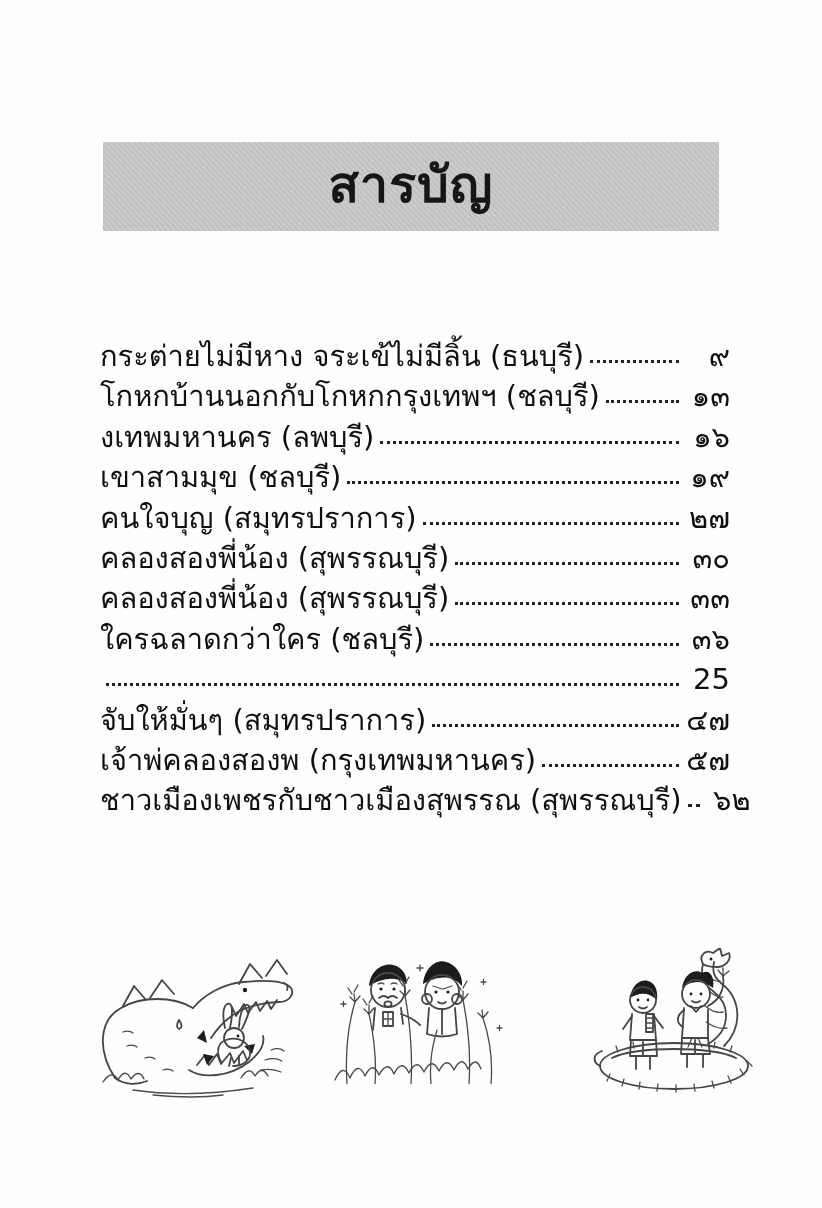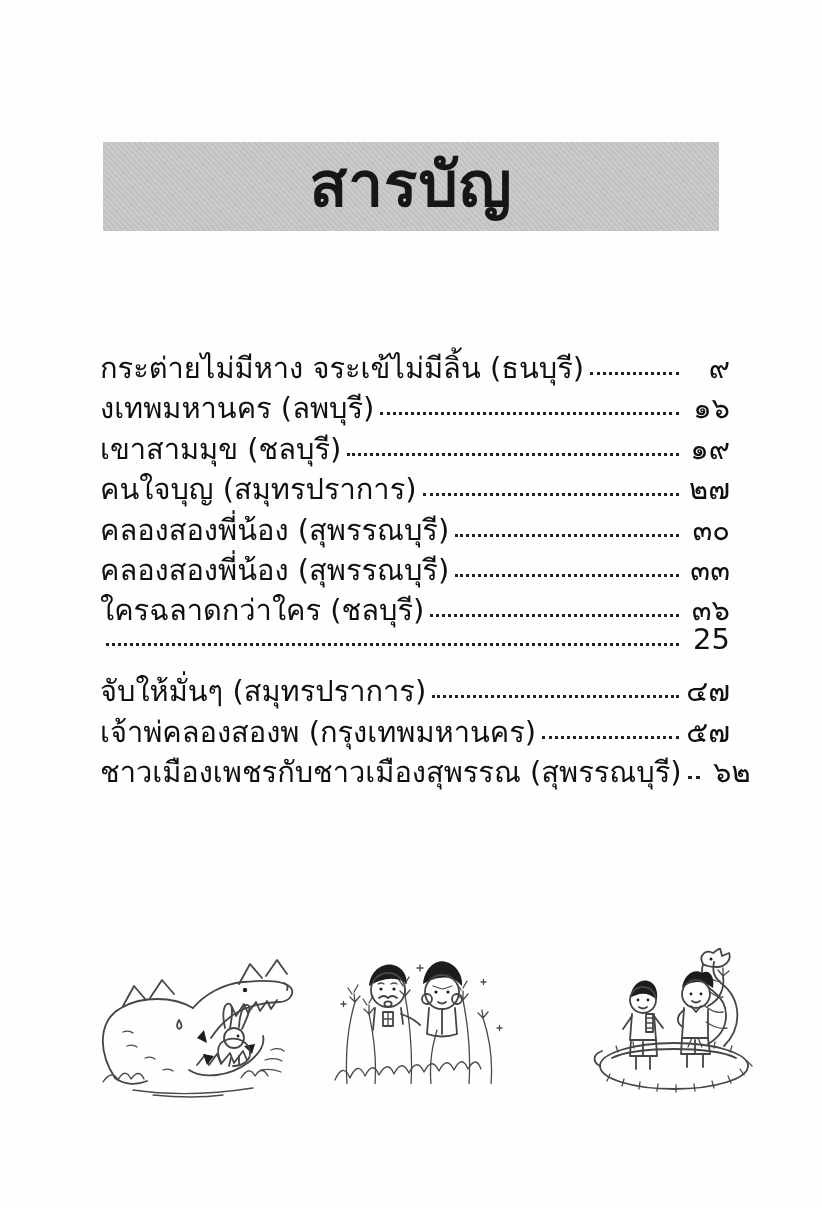--- a/index.html
+++ b/index.html
@@ -7,31 +7,31 @@
     position:relative;width:822px;height:1208px;background:#fefefe;
     font-family:"DejaVu Sans",sans-serif;color:#111;overflow:hidden;
   }
   .title-bar{
     position:absolute;left:103px;top:142px;width:616px;height:89px;
     background:#c7c7c7;
     background-image:repeating-linear-gradient(47deg,rgba(255,255,255,.07) 0 2px,rgba(0,0,0,.03) 2px 4px);
     display:flex;align-items:center;justify-content:center;
   }
   .title-bar .title{
-    font-size:62px;font-weight:bold;color:#161616;letter-spacing:1px;
+    font-size:50px;font-weight:bold;color:#161616;letter-spacing:1px;
     line-height:1;transform:translateY(-2px);
   }
   .toc{
     position:absolute;left:100px;top:336px;width:630px;
   }
   .toc-row{
     display:flex;align-items:baseline;height:40.4px;line-height:40.4px;
     font-size:29px;font-weight:500;color:#101010;white-space:nowrap;
   }
-  .toc-title{flex:0 0 auto;margin-top:12px;}
+  .toc-title{flex:0 0 auto;}
   .leader{
     flex:1 1 auto;min-width:12px;
     border-bottom:3px dotted #222;
     transform:translateY(-3px);
     margin:0 5px 0 6px;
   }
   .toc-page{flex:0 0 auto;min-width:46px;text-align:right;}
   .illus{position:absolute;}
   .illus svg{display:block;width:100%;height:100%;}
   .ln{fill:none;stroke:#454545;stroke-width:1.8;stroke-linecap:round;stroke-linejoin:round;}
@@ -45,20 +45,25 @@
 
   <div class="title-bar">
     <div class="title">สารบัญ</div>
   </div>
 
   <div class="toc">
     <div class="toc-row">
         <span class="toc-title">กระต่ายไม่มีหาง จระเข้ไม่มีลิ้น (ธนบุรี)</span>
         <span class="leader"></span>
         <span class="toc-page">๙</span>
+      </div>
+    <div class="toc-row">
+        <span class="toc-title">โกหกบ้านนอกกับโกหกกรุงเทพฯ (ชลบุรี)</span>
+        <span class="leader"></span>
+        <span class="toc-page">๑๓</span>
       </div>
     <div class="toc-row">
         <span class="toc-title">งเทพมหานคร (ลพบุรี)</span>
         <span class="leader"></span>
         <span class="toc-page">๑๖</span>
       </div>
     <div class="toc-row">
         <span class="toc-title">เขาสามมุข (ชลบุรี)</span>
         <span class="leader"></span>
         <span class="toc-page">๑๙</span>

